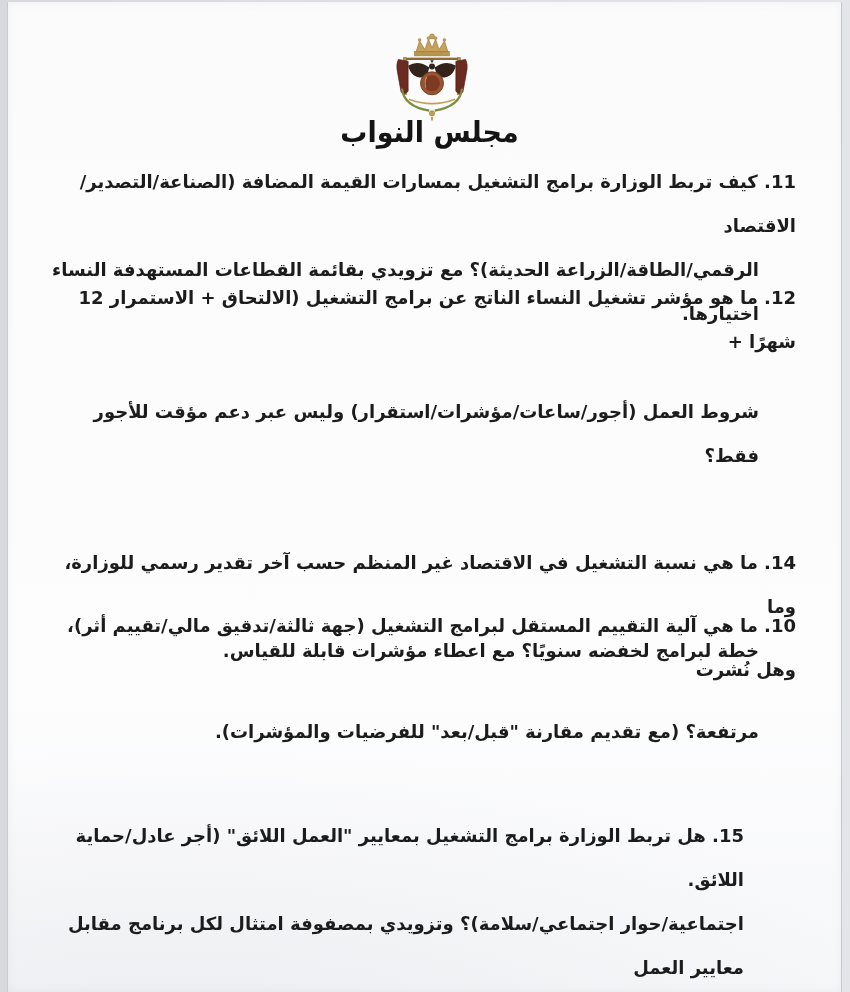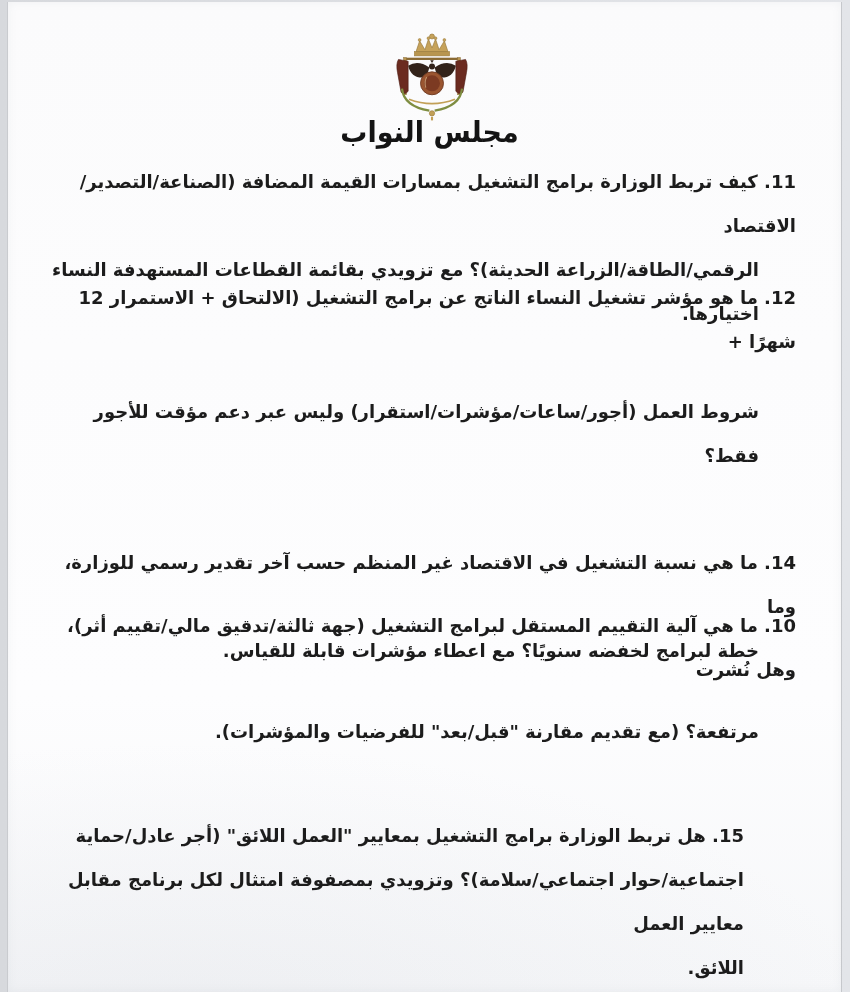--- a/index.html
+++ b/index.html
@@ -107,17 +107,17 @@
   <div class="question q15">
     <div class="qline first">10. ما هي آلية التقييم المستقل لبرامج التشغيل (جهة ثالثة/تدقيق مالي/تقييم أثر)، وهل نُشرت</div>
   </div>
 
   <div class="question q16">
     <div class="qline">مرتفعة؟ (مع تقديم مقارنة "قبل/بعد" للفرضيات والمؤشرات).</div>
   </div>
 
   <div class="question q17">
     <div class="qline first">15. هل تربط الوزارة برامج التشغيل بمعايير "العمل اللائق" (أجر عادل/حماية</div>
+    <div class="qline">اللائق.</div>
     <div class="qline">اجتماعية/حوار اجتماعي/سلامة)؟ وتزويدي بمصفوفة امتثال لكل برنامج مقابل معايير العمل</div>
-    <div class="qline">اللائق.</div>
   </div>
 
 </div>
 
 </body></html>

